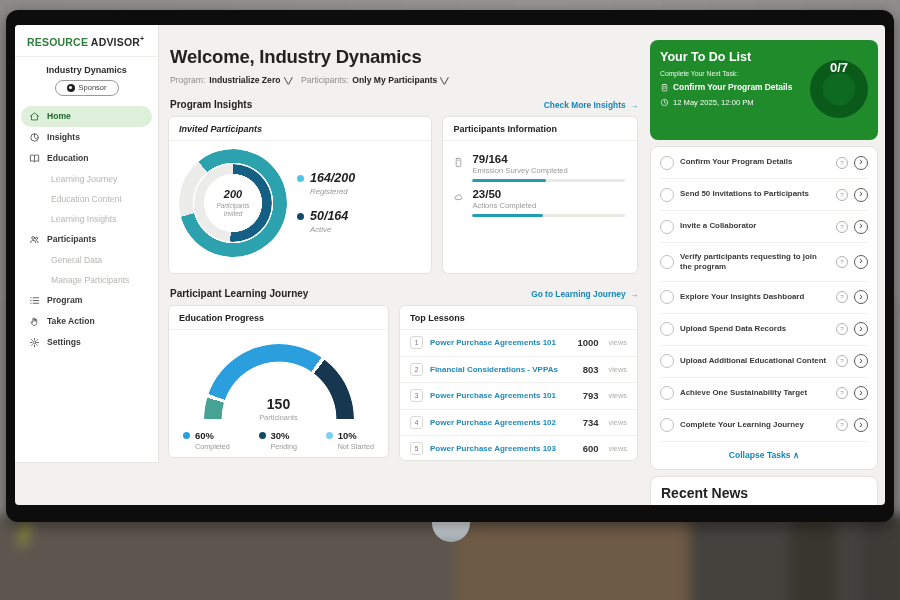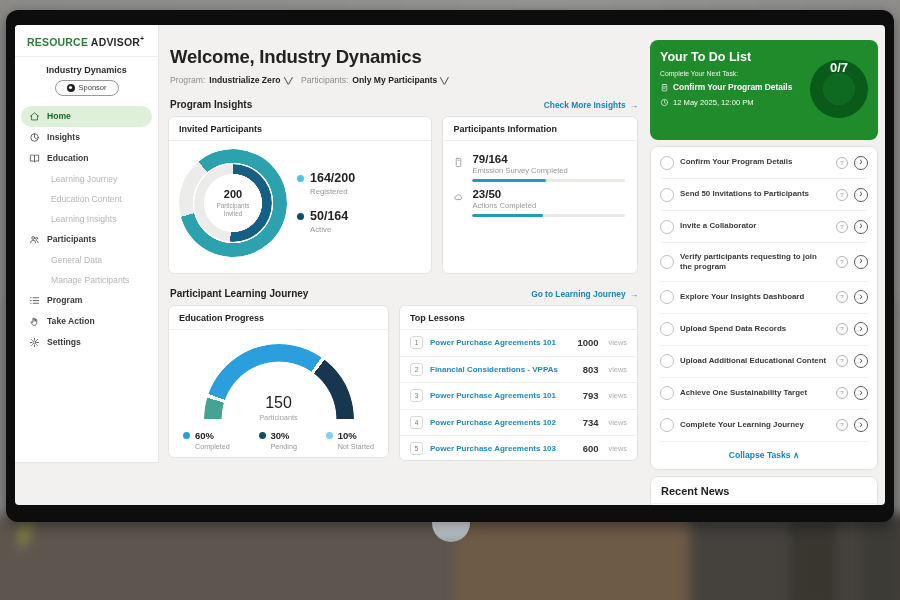--- a/index.html
+++ b/index.html
@@ -54,21 +54,21 @@
   .fvalue{color:#222;font-weight:bold;font-size:8.6px;}
   .chev{color:#555;font-size:8px;transform:scaleX(1.4);}
   .sec-row{display:flex;align-items:flex-end;justify-content:space-between;margin:14px 0 0 2px;}
   .sec-row h2{margin:0;font-size:10px;color:#222;}
   .link{color:#1787b8;font-weight:bold;font-size:8.4px;text-decoration:none;cursor:pointer;display:flex;gap:4px;align-items:center;}
   .cards{display:flex;gap:10px;margin-top:6px;}
   .card{background:#fff;border:1px solid #e3e3e0;border-radius:6px;box-sizing:border-box;}
   .card-title{padding:7px 10px 6px 10px;font-weight:bold;font-size:9px;color:#222;border-bottom:1px solid #efefec;}
 
   
-  .card-invited{width:288px;height:158px;}
+  .card-invited{width:288px;height:158px;font-style:italic;}
   .inv-body{display:flex;align-items:center;padding:8px 8px 0 10px;gap:10px;}
   .donut{position:relative;width:108px;height:108px;flex:0 0 auto;}
   .ring{position:absolute;border-radius:50%;
     -webkit-mask:radial-gradient(closest-side,transparent 74%,#000 75%);
             mask:radial-gradient(closest-side,transparent 74%,#000 75%);}
   .ring-outer{inset:0;transform:rotate(-40deg);}
   .ring-inner{inset:15px;}
   .donut-center{position:absolute;inset:26px;border-radius:50%;display:flex;flex-direction:column;align-items:center;justify-content:center;text-align:center;}
   .donut-center .dc-val{font-weight:bold;font-size:11px;color:#222;}
   .donut-center .dc-lab{font-size:6.3px;color:#9a9896;width:50px;line-height:1.25;margin-top:2px;}
@@ -89,21 +89,21 @@
   .pi-bar{margin-top:4px;height:3px;border-radius:2px;background:#e9e9e6;overflow:hidden;}
   .pi-fill{height:100%;border-radius:2px;background:#1f9eb6;}
 
   
   .card-edu{width:221px;height:153px;}
   .gauge-wrap{position:relative;width:150px;height:76px;margin:14px auto 0 auto;overflow:hidden;}
   .gauge{position:absolute;left:0;top:0;width:150px;height:150px;border-radius:50%;
     -webkit-mask:radial-gradient(closest-side,transparent 76%,#000 77%);
             mask:radial-gradient(closest-side,transparent 76%,#000 77%);}
   .gauge-center{position:absolute;left:0;right:0;bottom:-2px;text-align:center;}
-  .gauge-center .gc-val{font-weight:normal;font-size:16px;color:#222;}
+  .gauge-center .gc-val{font-weight:bold;font-size:14px;color:#222;}
   .gauge-center .gc-lab{font-size:7.4px;color:#a5a3a0;margin-top:1px;}
   .gauge-legend{display:flex;justify-content:space-between;padding:10px 14px 0 14px;}
   .gl-item{display:flex;gap:5px;}
   .gl-dot{width:7px;height:7px;border-radius:50%;margin-top:2px;}
   .gl-val{font-weight:bold;font-size:9.5px;color:#222;}
   .gl-lab{font-size:7.2px;color:#9a9896;margin-top:1px;}
 
   
   .card-lessons{width:239px;height:156px;}
   .lesson-row{display:flex;align-items:center;gap:7px;padding:0 10px;height:25.5px;border-bottom:1px solid #f0f0ed;}
@@ -128,21 +128,21 @@
   .todo-list{background:#fff;border:1px solid #e3e3e0;border-radius:8px;margin-top:6px;padding:0 9px;}
   .todo-item{display:flex;align-items:center;gap:6px;padding:8.5px 0;border-bottom:1px solid #f0f0ed;}
   .t-check{width:12px;height:12px;border:1.3px solid #c2c0bd;border-radius:50%;flex:0 0 auto;cursor:pointer;}
   .t-label{flex:1;font-size:7.9px;font-weight:bold;color:#3a3a3a;line-height:1.3;}
   .t-help{width:10px;height:10px;border:1px solid #b5b3b0;border-radius:50%;color:#9a9896;font-size:6px;
     display:flex;align-items:center;justify-content:center;flex:0 0 auto;}
   .t-go{width:14px;height:14px;border:1.4px solid #5a5a58;border-radius:50%;color:#444;font-size:10px;line-height:1;
     display:flex;align-items:center;justify-content:center;flex:0 0 auto;cursor:pointer;padding-bottom:1px;box-sizing:border-box;}
   .collapse-row{text-align:center;padding:8px 0 9px 0;font-weight:bold;font-size:8.6px;color:#1787b8;cursor:pointer;}
   .news-card{background:#fff;border:1px solid #e3e3e0;border-radius:8px 8px 0 0;margin-top:6px;height:40px;box-sizing:border-box;}
-  .news-card h3{margin:0;padding:8px 10px 6px 10px;font-size:11px;color:#222;border-bottom:1px solid #f0f0ed;}
+  .news-card h3{margin:0;padding:8px 10px 6px 10px;font-size:14px;color:#222;border-bottom:1px solid #f0f0ed;}
 </style>
 </head>
 <body>
 
 <div class="stage">
   <div class="bg">
     <div class="bg-top"></div>
     <div class="bg-bl"></div>
     <div class="bg-bc"></div>
     <div class="bg-br"></div>

